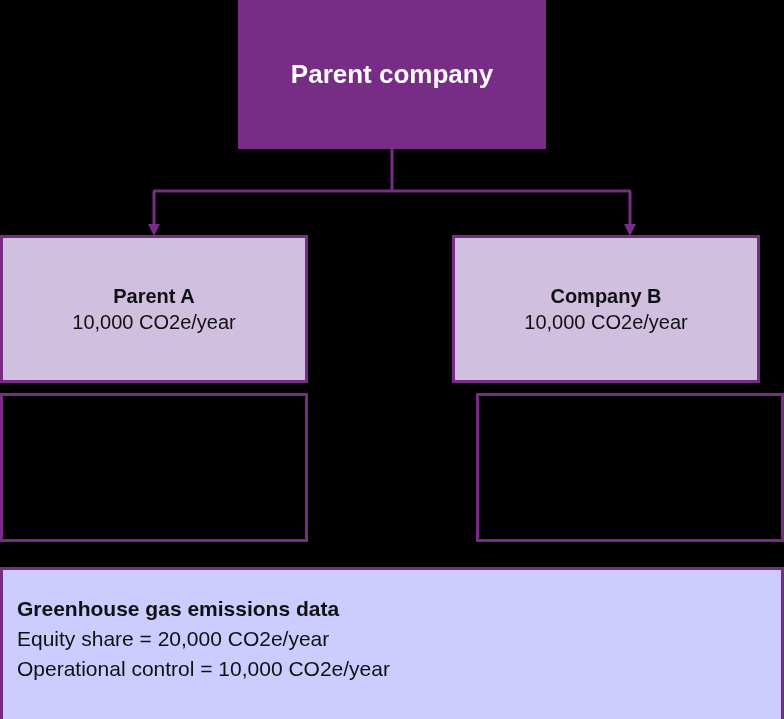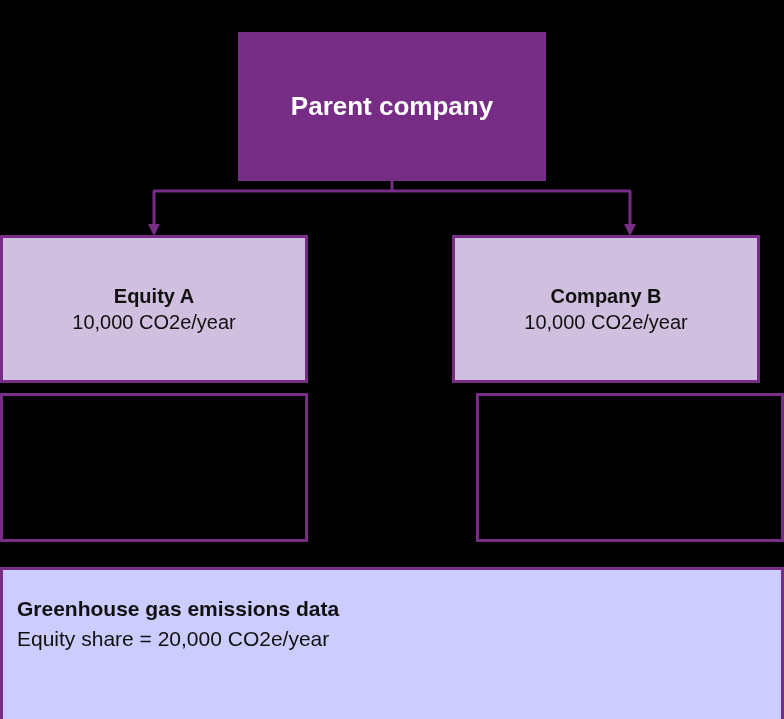--- a/index.html
+++ b/index.html
@@ -6,21 +6,21 @@
     body {
       width: 784px; height: 719px; background: #000000;
       position: relative; overflow: hidden;
       font-family: "Liberation Sans", sans-serif;
     }
     .box { position: absolute; box-sizing: border-box; }
     .parent {
       left: 238px; top: 0; width: 308px; height: 149px;
       background: #772D86;
       display: flex; align-items: center; justify-content: center;
-      color: #ffffff; font-weight: bold; font-size: 26px; margin-top: 32px;
+      color: #ffffff; font-weight: bold; font-size: 26px;
     }
     .company {
       top: 235px; width: 308px; height: 148px;
       background: #D0BFDE; border: 3px solid #772D86;
       display: flex; flex-direction: column; align-items: center; justify-content: center;
       color: #111111; font-size: 20px; line-height: 26px;
     }
     .company .name { font-weight: bold; }
     .company-a { left: 0; }
     .company-b { left: 452px; }
@@ -53,28 +53,29 @@
     <polygon points="148,224 160,224 154,236"></polygon>
     <polygon points="624,224 636,224 630,236"></polygon>
   </g>
 </svg>
 
 <div class="box parent">
   <span>Parent company</span>
 </div>
 
 <div class="box company company-a">
-  <span class="name">Equity A</span>
+  <span class="name">Parent A</span>
   <span>10,000 CO2e/year</span>
 </div>
 
 <div class="box company company-b">
   <span class="name">Company B</span>
   <span>10,000 CO2e/year</span>
 </div>
 
 <div class="box empty empty-a"></div>
 <div class="box empty empty-b"></div>
 
 <div class="box summary">
   <div class="title">Greenhouse gas emissions data</div>
   <div>Equity share = 20,000 CO2e/year</div>
+  <div>Operational control = 10,000 CO2e/year</div>
 </div>
 
 </body></html>

